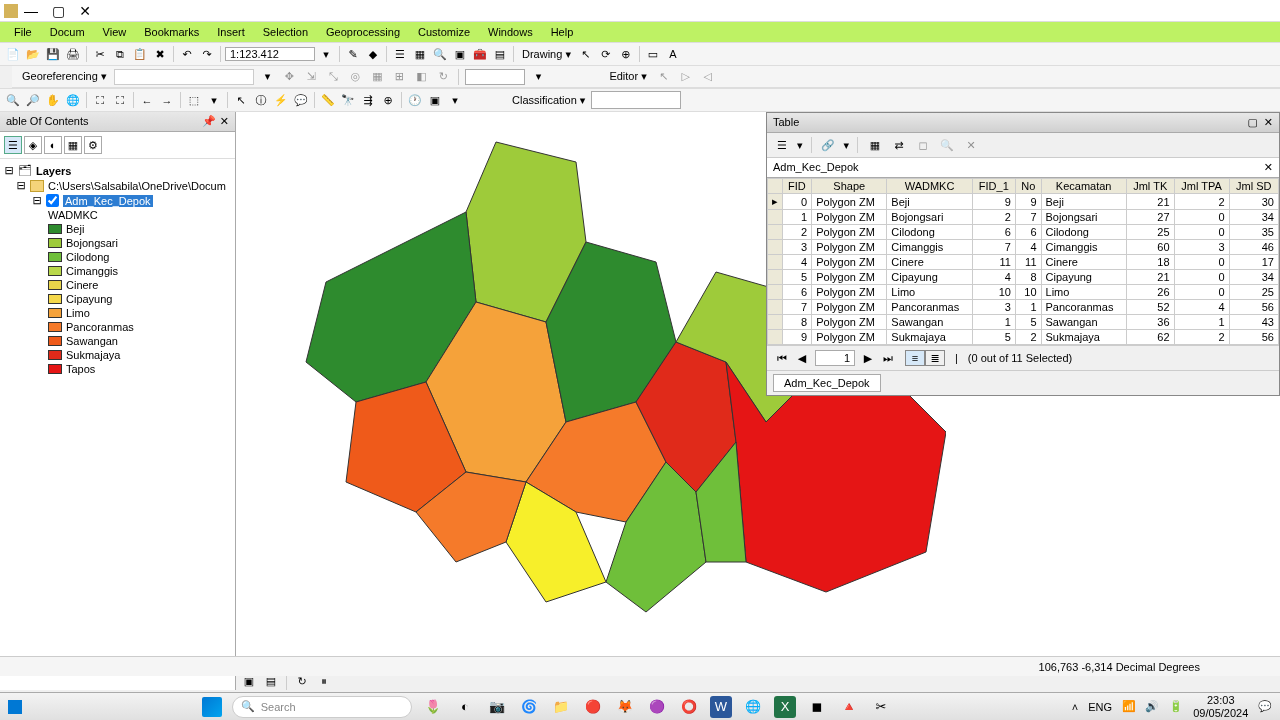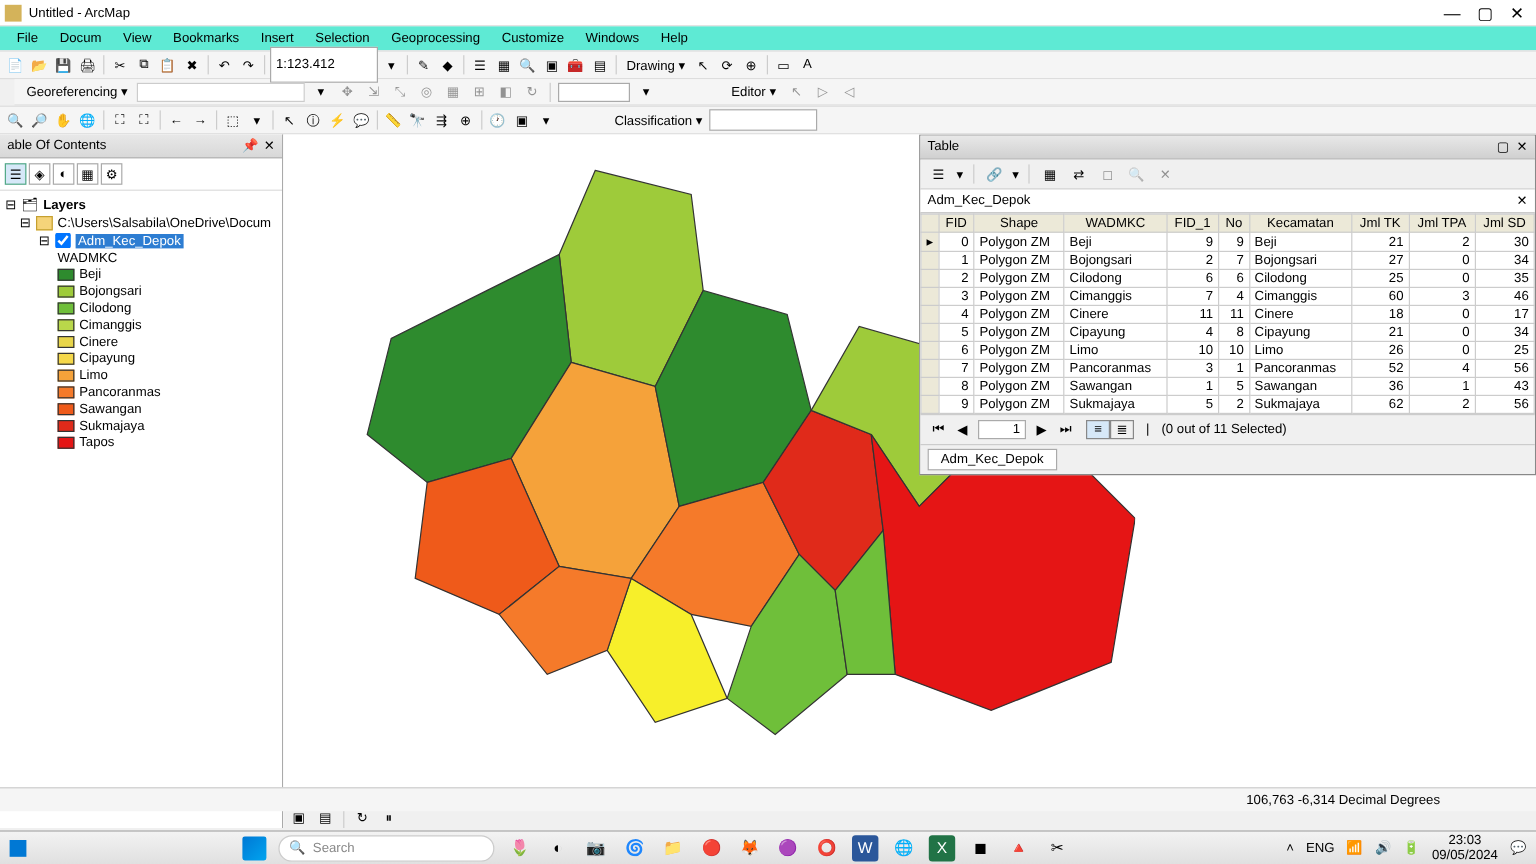--- a/index.html
+++ b/index.html
@@ -2,26 +2,26 @@
 <html><head>
 <meta charset="utf-8">
 <style>
 * { box-sizing: border-box; margin: 0; padding: 0; font-family: 'Segoe UI', Tahoma, sans-serif; font-size: 11px; }
 body { background: #f0f0f0; overflow: hidden; width: 1280px; height: 720px; }
 .titlebar { height: 22px; background: #fff; display: flex; align-items: center; padding: 0 4px; border-bottom: 1px solid #ddd; }
 .titlebar .icon { width: 14px; height: 14px; background: #d4b35a; margin-right: 6px; }
 .titlebar .title { flex: 1; }
 .win-controls { display: flex; gap: 14px; margin-right: 6px; }
 .win-controls span { font-size: 14px; cursor: pointer; }
-.menubar { height: 20px; background: #5eead4; display: flex; align-items: center; padding: 0 6px; gap: 2px; }
+.menubar { height: 20px; background: #bef264; display: flex; align-items: center; padding: 0 6px; gap: 2px; }
 .menubar span { padding: 2px 8px; cursor: pointer; }
 .toolbar { height: 24px; background: #f5f5f5; border-top: 1px solid #ddd; border-bottom: 1px solid #ddd; display: flex; align-items: center; padding: 0 4px; gap: 2px; }
 .tb-btn { width: 18px; height: 18px; display: inline-flex; align-items: center; justify-content: center; cursor: pointer; border: 1px solid transparent; }
 .tb-sep { width: 1px; height: 16px; background: #ccc; margin: 0 2px; }
-.scale-input { width: 90px; height: 30px; border: 1px solid #aaa; padding: 0 4px; font-size: 11px; }
+.scale-input { width: 90px; height: 14px; border: 1px solid #aaa; padding: 0 4px; font-size: 11px; }
 .drawing-label { padding: 0 4px; }
 .editor-label { padding: 0 4px; }
 .classif-label { padding: 0 4px; }
 .classif-input { width: 90px; height: 18px; border: 1px solid #aaa; }
 .main { display: flex; height: 578px; }
 .toc { width: 236px; background: #fff; border-right: 1px solid #aaa; display: flex; flex-direction: column; }
 .toc-hdr { background: linear-gradient(#e8e8e8,#d8d8d8); padding: 3px 6px; display: flex; justify-content: space-between; border-bottom: 1px solid #aaa; }
 .toc-hdr-btns { display: flex; gap: 4px; font-size: 10px; }
 .toc-tabs { padding: 4px; display: flex; gap: 2px; border-bottom: 1px solid #ddd; }
 .toc-tab { width: 18px; height: 18px; border: 1px solid #aaa; background: #fff; display: inline-flex; align-items: center; justify-content: center; cursor: pointer; }
@@ -67,21 +67,20 @@
 .georef-bar { height: 22px; background: #f5f5f5; border-bottom: 1px solid #ddd; display: flex; align-items: center; padding: 0 6px; gap: 4px; margin-left: 12px; }
 .georef-input { width: 140px; height: 16px; border: 1px solid #ccc; }
 .small-input { width: 60px; height: 16px; border: 1px solid #aaa; }
 .task-icon { width: 22px; height: 22px; border-radius: 3px; display: flex; align-items: center; justify-content: center; font-size: 13px; }
 </style>
 </head>
 <body>
 
 <div class="titlebar">
   <div class="icon"></div>
-  <div class="title">Untitled - ArcMap</div>
   <div class="win-controls">
     <span>—</span>
     <span>▢</span>
     <span>✕</span>
   </div>
 </div>
 
 <div class="menubar">
   <span>File</span>
   <span>Docum</span>

